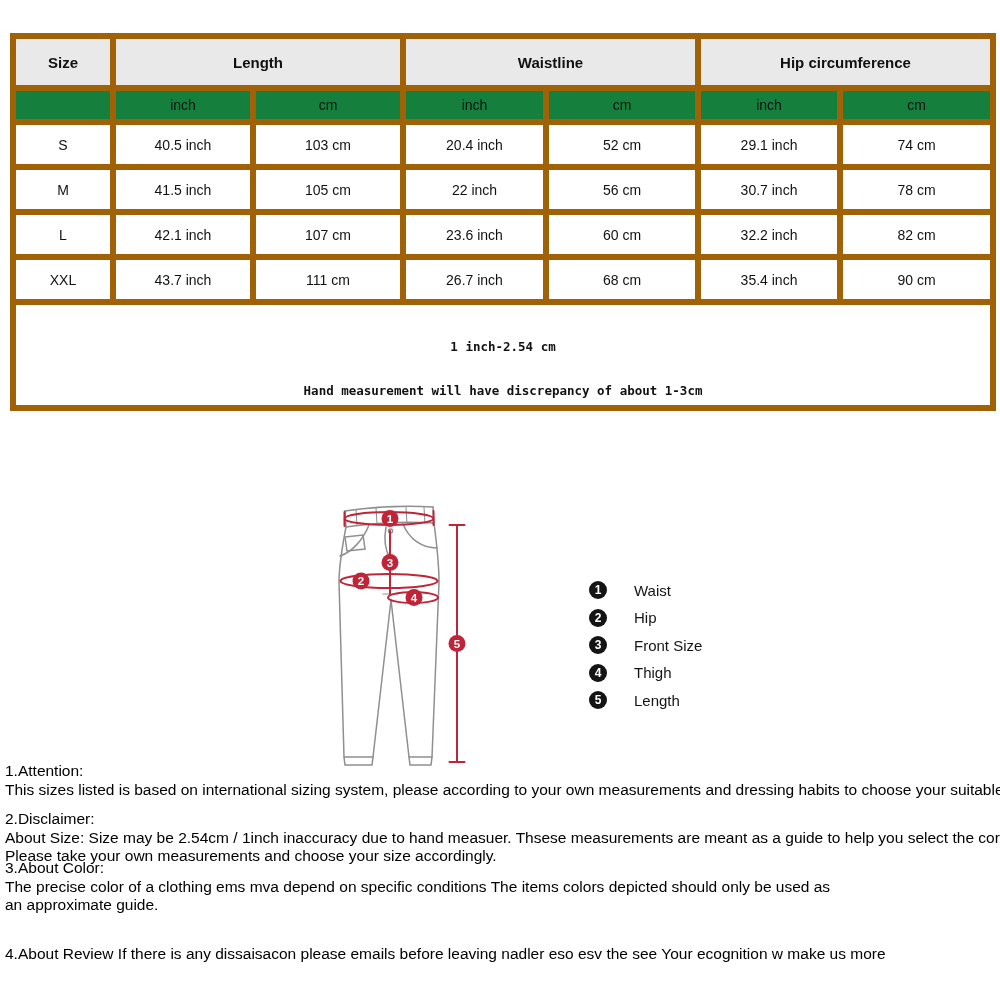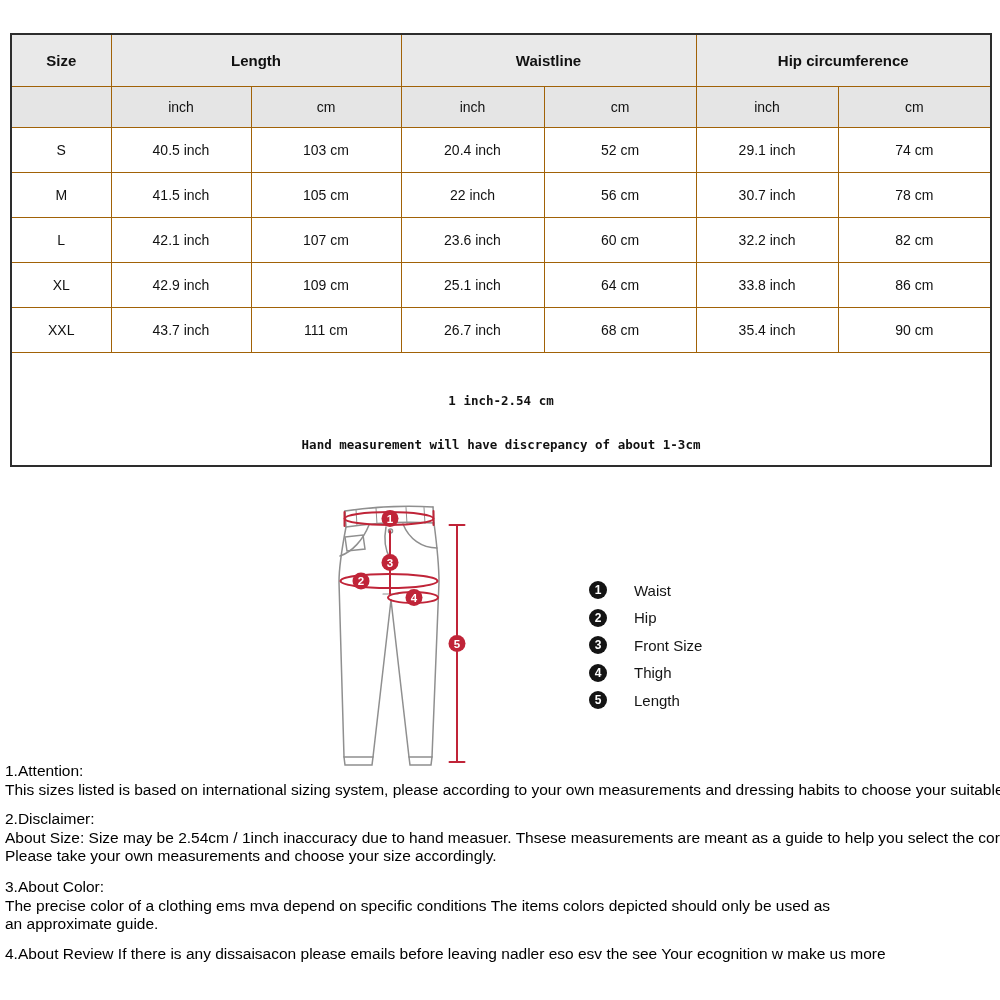--- a/index.html
+++ b/index.html
@@ -7,27 +7,27 @@
     width:1000px;height:1000px;position:relative;background:#ffffff;
     font-family:"Liberation Sans", sans-serif;color:#111;overflow:hidden;
   }
   
   .size-table{
     position:absolute;left:10px;top:33px;width:980px;
     border-collapse:collapse;table-layout:fixed;
     border:2px solid #2d2d2d;
   }
   .size-table th,.size-table td{
-    border:1px solid #a16207;text-align:center;vertical-align:middle;
-    padding:12px;color:#111;
+    border:6px solid #a16207;text-align:center;vertical-align:middle;
+    padding:6px;color:#111;
   }
   tr.h1{height:52px;}
   tr.h1 th{background:#e9e9e9;font-size:15px;font-weight:bold;}
   tr.h2{height:30px;}
-  tr.h2 th{background:#e5e5e5;font-size:14px;font-weight:normal;}
+  tr.h2 th{background:#15803d;font-size:14px;font-weight:normal;}
   tr.data{height:45px;}
   tr.data td{font-size:14px;background:#ffffff;}
   tr.noterow{height:64px;}
   tr.noterow td{background:#ffffff;}
   .note-line{
     font-family:"DejaVu Sans Mono", monospace;font-weight:bold;
     font-size:12.5px;line-height:16px;color:#111;margin-top:28px;
   }
   
   .pants-svg{position:absolute;left:330px;top:498px;width:150px;height:275px;}
@@ -40,21 +40,21 @@
     justify-content:center;flex:0 0 18px;
   }
   .legend-label{margin-left:27px;font-size:15px;color:#141414;}
   
   .note-sec{
     position:absolute;left:5px;font-size:15.5px;color:#000;
     line-height:18.7px;white-space:nowrap;
   }
   .sec-attention{top:762px;}
   .sec-disclaimer{top:810px;}
-  .sec-color{top:878px;}
+  .sec-color{top:859px;}
   .sec-review{top:945px;}
 </style>
 </head>
 <body>
 
 <table class="size-table">
   <colgroup>
     <col style="width:100px">
       <col style="width:140px">
       <col style="width:150px">
@@ -100,29 +100,20 @@
     <tr class="data">
       <td>L</td>
       <td>42.1 inch</td>
       <td>107 cm</td>
       <td>23.6 inch</td>
       <td>60 cm</td>
       <td>32.2 inch</td>
       <td>82 cm</td>
     </tr>
     <tr class="data">
-      <td>XL</td>
-      <td>42.9 inch</td>
-      <td>109 cm</td>
-      <td>25.1 inch</td>
-      <td>64 cm</td>
-      <td>33.8 inch</td>
-      <td>86 cm</td>
-    </tr>
-    <tr class="data">
       <td>XXL</td>
       <td>43.7 inch</td>
       <td>111 cm</td>
       <td>26.7 inch</td>
       <td>68 cm</td>
       <td>35.4 inch</td>
       <td>90 cm</td>
     </tr>
     <tr class="noterow">
       <td colspan="7">

